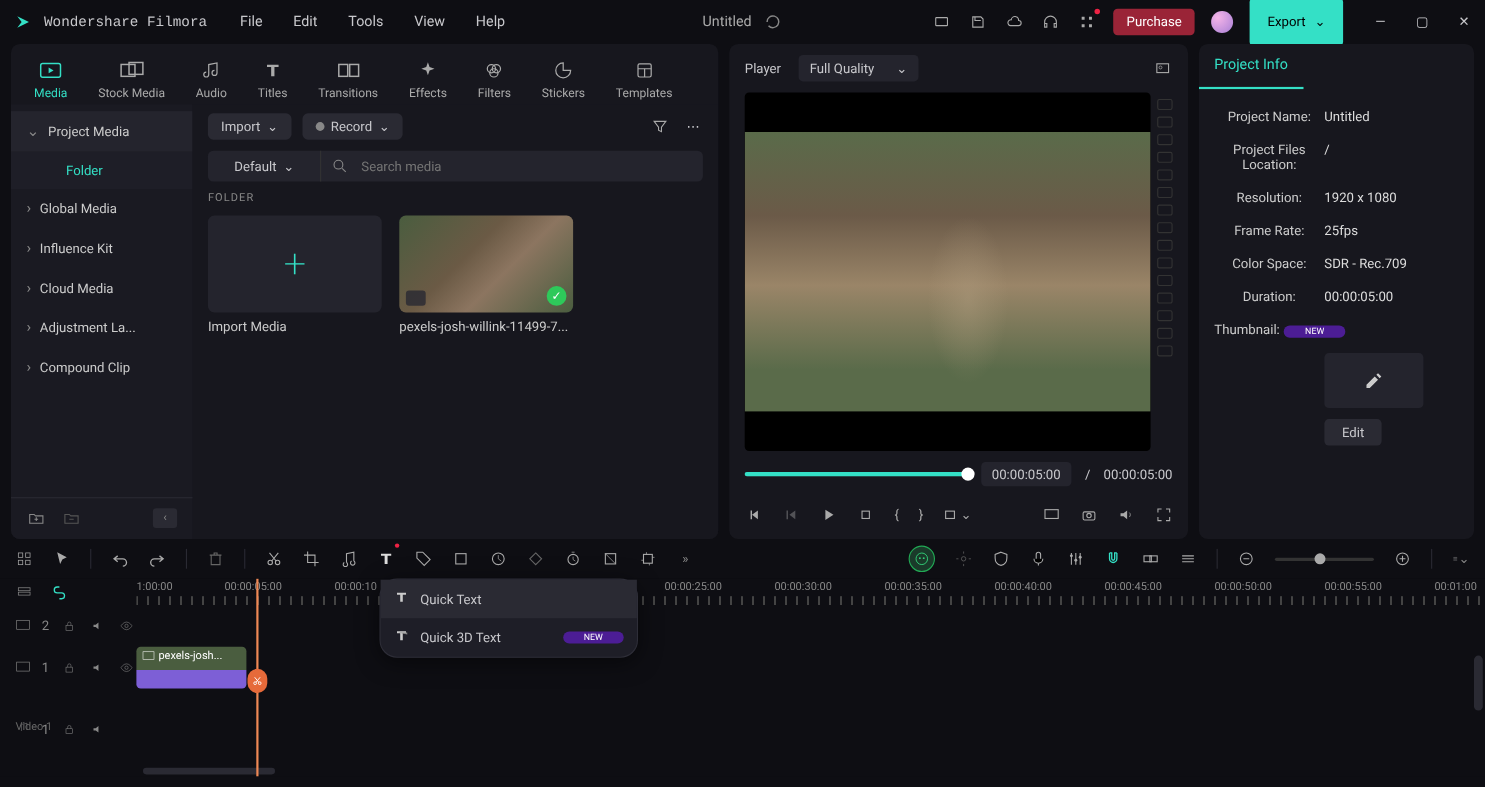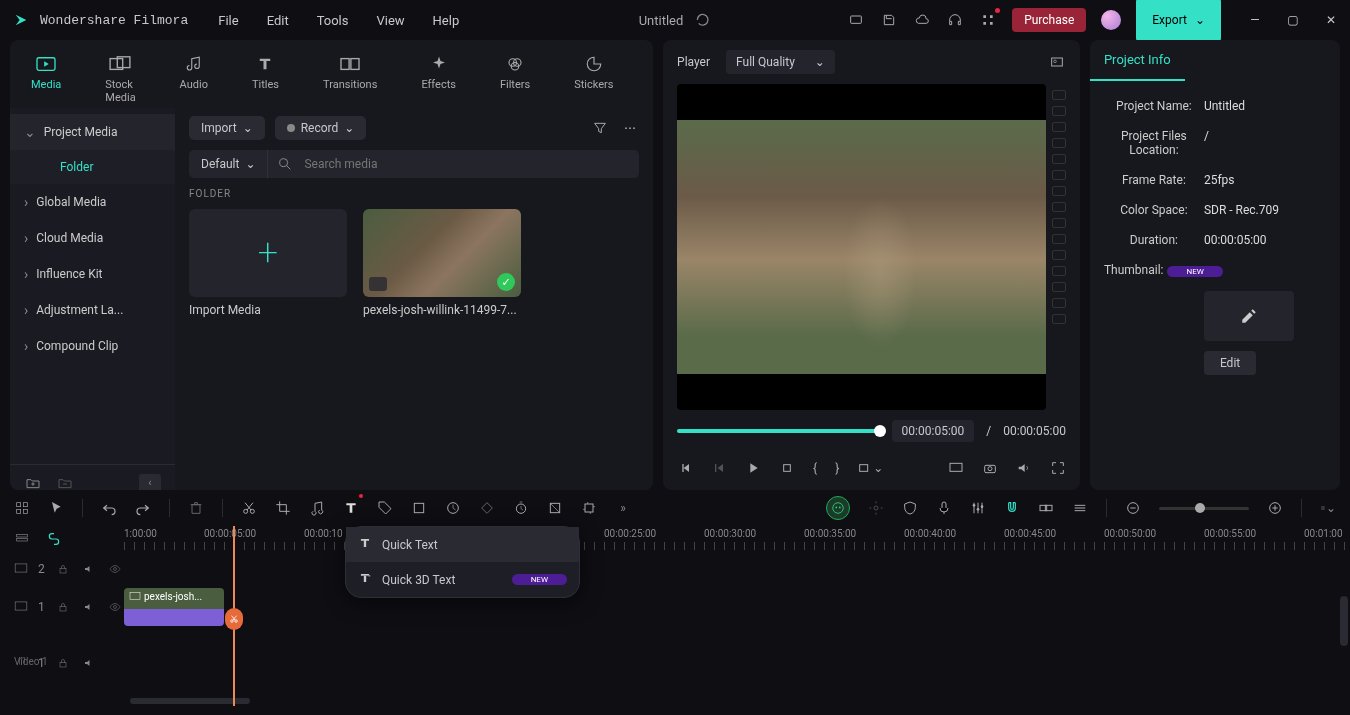--- a/index.html
+++ b/index.html
@@ -14,41 +14,41 @@
 .title-right { margin-left: auto; display: flex; align-items: center; gap: 15px; }
 .icon-btn { width: 18px; height: 18px; display: flex; align-items: center; justify-content: center; cursor: pointer; }
 .purchase-btn { background: #9a2437; color: #fff; padding: 5px 12px; border-radius: 4px; font-size: 12px; cursor: pointer; }
 .export-btn { background: #34e0c6; color: #000; padding: 15px 16px; border-radius: 4px; font-size: 12px; cursor: pointer; display: flex; align-items: center; gap: 8px; }
 .profile-dot { width: 20px; height: 20px; border-radius: 50%; background: radial-gradient(circle at 30% 30%, #f5b5e8, #a87fd6); }
 .window-controls { display: flex; gap: 20px; margin-left: 10px; }
 
 .workspace { display: flex; height: 450px; padding: 0 10px; gap: 10px; }
 
 .left-pane { width: 648px; background: #17171e; border-radius: 8px; overflow: hidden; display: flex; flex-direction: column; }
-.tab-bar { display: flex; padding: 10px 15px 0; gap: 32px; }
+.tab-bar { display: flex; padding: 10px 15px 0; gap: 16px; }
 .tab { display: flex; flex-direction: column; align-items: center; gap: 4px; cursor: pointer; padding: 4px 6px; font-size: 11px; color: #aaa; }
 .tab.active { color: #34e0c6; }
 .tab .ticon { width: 24px; height: 20px; display: flex; align-items: center; justify-content: center; }
 
 .left-body { display: flex; flex: 1; }
 .sidebar { width: 165px; background: #1a1a22; padding: 6px 0; }
 .side-item { display: flex; align-items: center; padding: 10px 14px; font-size: 12px; cursor: pointer; gap: 8px; color: #ccc; }
 .side-item.parent { background: #24242d; }
 .side-item.child { padding-left: 50px; color: #34e0c6; background: #1e1e27; }
 .chev-r::before { content: '›'; color: #888; font-size: 14px; }
 .chev-d::before { content: '⌄'; color: #888; font-size: 14px; }
 .side-footer { position: relative; height: 36px; display: flex; align-items: center; padding: 0 14px; gap: 14px; border-top: 1px solid #2a2a33; }
 .collapse-btn { margin-left: auto; width: 22px; height: 18px; background: #2a2a33; border-radius: 3px; display: flex; align-items: center; justify-content: center; color: #888; font-size: 11px; }
 
 .media-area { flex: 1; padding: 8px 14px; background: #17171e; }
 .controls-row { display: flex; gap: 10px; align-items: center; margin-bottom: 10px; }
 .pill { background: #2a2a33; border-radius: 5px; padding: 5px 12px; display: flex; align-items: center; gap: 6px; font-size: 12px; cursor: pointer; }
 .dot-rec { width: 8px; height: 8px; border-radius: 50%; background: #888; }
 .search-row { display: flex; align-items: center; background: #24242d; border-radius: 5px; margin-bottom: 10px; }
-.search-left { padding: 7px 12px; display: flex; align-items: flex-start; gap: 6px; border-right: 1px solid #333; font-size: 12px; }
+.search-left { padding: 7px 24px; display: flex; align-items: flex-start; gap: 6px; border-right: 1px solid #333; font-size: 12px; }
 .search-input { flex: 1; background: transparent; border: none; color: #aaa; padding: 7px 10px; outline: none; font-size: 12px; }
 .folder-lbl { font-size: 10px; letter-spacing: 1px; color: #888; margin-bottom: 10px; }
 .media-grid { display: flex; gap: 16px; }
 .media-card { width: 158px; }
 .thumb { width: 158px; height: 88px; background: #24242d; border-radius: 6px; display: flex; align-items: center; justify-content: center; position: relative; overflow: hidden; }
 .plus { font-size: 36px; color: #34e0c6; font-weight: 200; }
 .img-thumb { background: linear-gradient(135deg, #4a5d3f 0%, #6b5a45 40%, #8c7560 60%, #4a5d3f 100%); }
 .check-badge { position: absolute; bottom: 6px; right: 6px; width: 18px; height: 18px; border-radius: 50%; background: #2ec95a; display: flex; align-items: center; justify-content: center; color: #fff; font-size: 11px; }
 .cc-badge { position: absolute; bottom: 6px; left: 6px; width: 18px; height: 14px; background: rgba(40,40,50,.8); border-radius: 3px; }
 .card-label { margin-top: 6px; font-size: 12px; color: #ccc; white-space: nowrap; overflow: hidden; text-overflow: ellipsis; }
@@ -271,25 +271,25 @@
             <span class="chev-d"></span>
             <span>Project Media</span>
           </div>
         <div class="side-item child">Folder</div>
         <div class="side-item">
             <span class="chev-r"></span>
             <span>Global Media</span>
           </div>
         <div class="side-item">
             <span class="chev-r"></span>
-            <span>Cloud Media</span>
+            <span>Influence Kit</span>
           </div>
         <div class="side-item">
             <span class="chev-r"></span>
-            <span>Influence Kit</span>
+            <span>Cloud Media</span>
           </div>
         <div class="side-item">
             <span class="chev-r"></span>
             <span>Adjustment La...</span>
           </div>
         <div class="side-item">
             <span class="chev-r"></span>
             <span>Compound Clip</span>
           </div>
         <div style="flex:1;height:100px"></div>
@@ -465,20 +465,24 @@
     <div class="info-body">
       <div class="info-row">
           <div class="info-k">Project Name:</div>
           <div class="info-v">Untitled</div>
         </div>
       <div class="info-row">
           <div class="info-k">Project Files Location:</div>
           <div class="info-v">/</div>
         </div>
       <div class="info-row">
+          <div class="info-k">Resolution:</div>
+          <div class="info-v">1920 x 1080</div>
+        </div>
+      <div class="info-row">
           <div class="info-k">Frame Rate:</div>
           <div class="info-v">25fps</div>
         </div>
       <div class="info-row">
           <div class="info-k">Color Space:</div>
           <div class="info-v">SDR - Rec.709</div>
         </div>
       <div class="info-row">
           <div class="info-k">Duration:</div>
           <div class="info-v">00:00:05:00</div>

